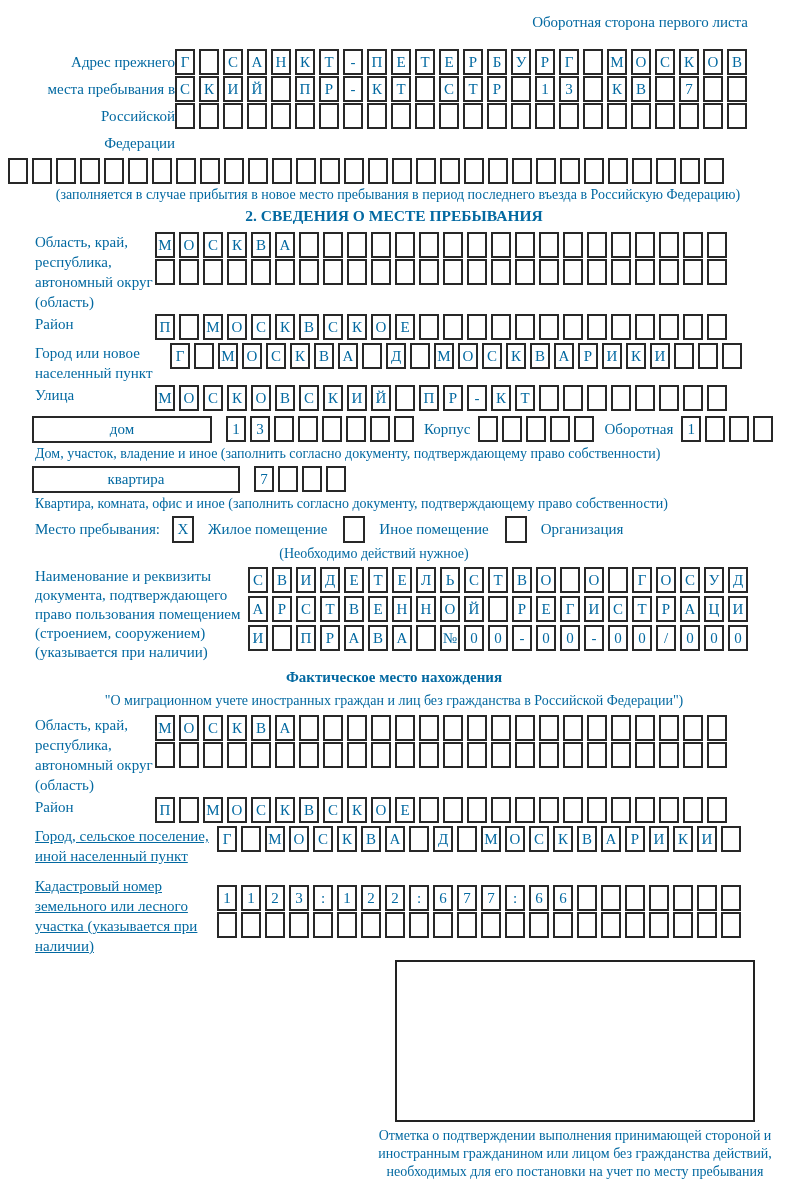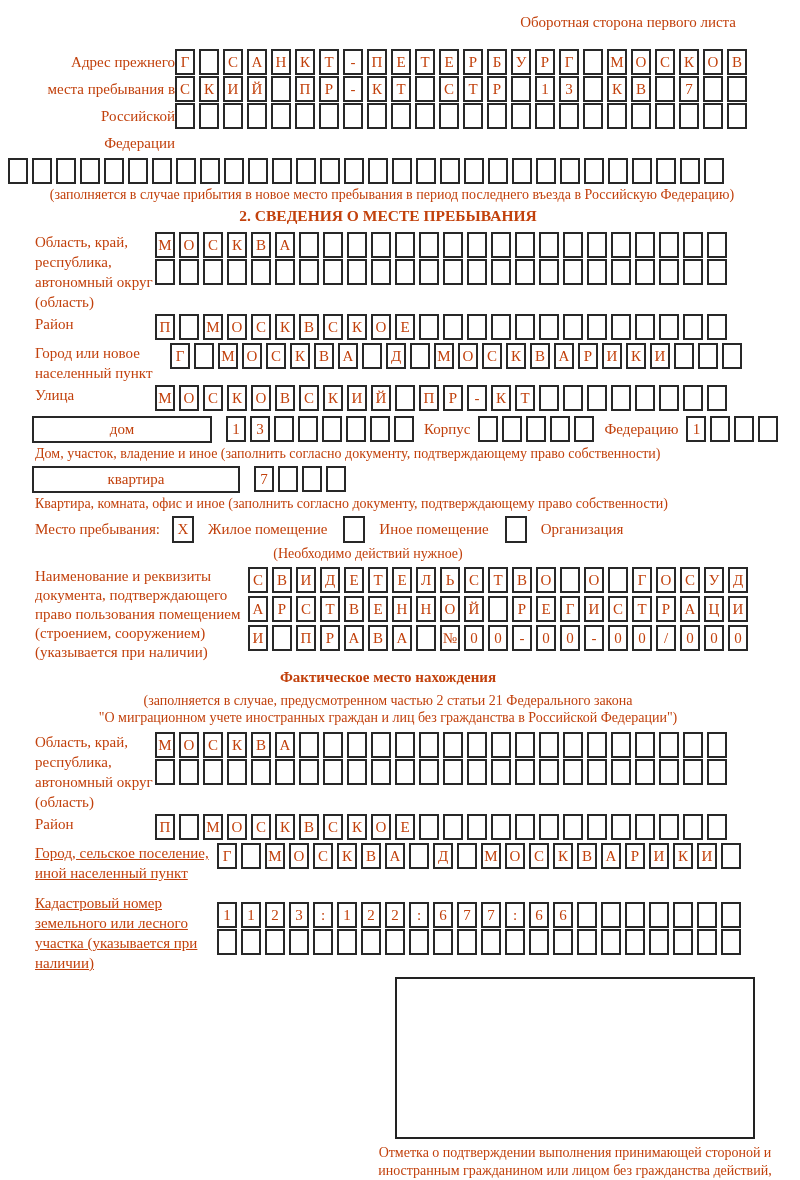--- a/index.html
+++ b/index.html
@@ -1,20 +1,20 @@
 <!DOCTYPE html>
 <html><head>
 <meta charset="utf-8">
 <style>
   html,body { margin:0; padding:0; background:#ffffff; }
   .page {
     width:800px; height:1180px; box-sizing:border-box;
-    padding:0 12px 0 8px; overflow:hidden; position:relative;
+    padding:0 0 0 8px; overflow:hidden; position:relative;
     font-family:"Liberation Serif","DejaVu Serif",serif;
-    color:#c2410c; background:#ffffff;
+    color:#0369a1; background:#ffffff;
   }
   .side-note { text-align:right; font-size:15px; margin:14px 52px 18px 0; }
 
   .frow { display:flex; align-items:flex-start; }
   .lbl  { font-size:15px; line-height:20px; flex:none; }
   .lbl-prev { width:140px; line-height:27px;text-align:right; }
   .w-std  { width:120px; }
   .w-doc  { width:213px; line-height:19px; }
   .w-wide { width:182px;text-decoration:underline; }
   .pad27 { padding-left:27px; }
@@ -354,21 +354,21 @@
         <span class="cell"></span>
       </div>
     <div class="inline-lbl">Корпус</div>
     <div class="cellrow">
         <span class="cell"></span>
         <span class="cell"></span>
         <span class="cell"></span>
         <span class="cell"></span>
         <span class="cell"></span>
       </div>
-    <div class="inline-lbl">Федерацию</div>
+    <div class="inline-lbl">Оборотная</div>
     <div class="cellrow">
         <span class="cell">1</span>
         <span class="cell"></span>
         <span class="cell"></span>
         <span class="cell"></span>
       </div>
   </div>
   <div class="note sub-note">Дом, участок, владение и иное (заполнить согласно документу, подтверждающему право собственности)</div>
 
   <div class="house-row" style="margin-top:2px;">
@@ -462,21 +462,20 @@
           <span class="cell">0</span>
           <span class="cell">/</span>
           <span class="cell">0</span>
           <span class="cell">0</span>
           <span class="cell">0</span>
         </div>
     </div>
   </div>
 
   <div class="act-title">Фактическое место нахождения</div>
-  <div class="act-note">(заполняется в случае, предусмотренном частью 2 статьи 21 Федерального закона</div>
   <div class="act-note act-note-last">"О миграционном учете иностранных граждан и лиц без гражданства в Российской Федерации")</div>
 
   <div class="frow pad27">
     <div class="lbl w-std">Область, край, республика, автономный округ (область)</div>
     <div class="cells">
       <div class="cellrow">
           <span class="cell">М</span>
           <span class="cell">О</span>
           <span class="cell">С</span>
           <span class="cell">К</span>

